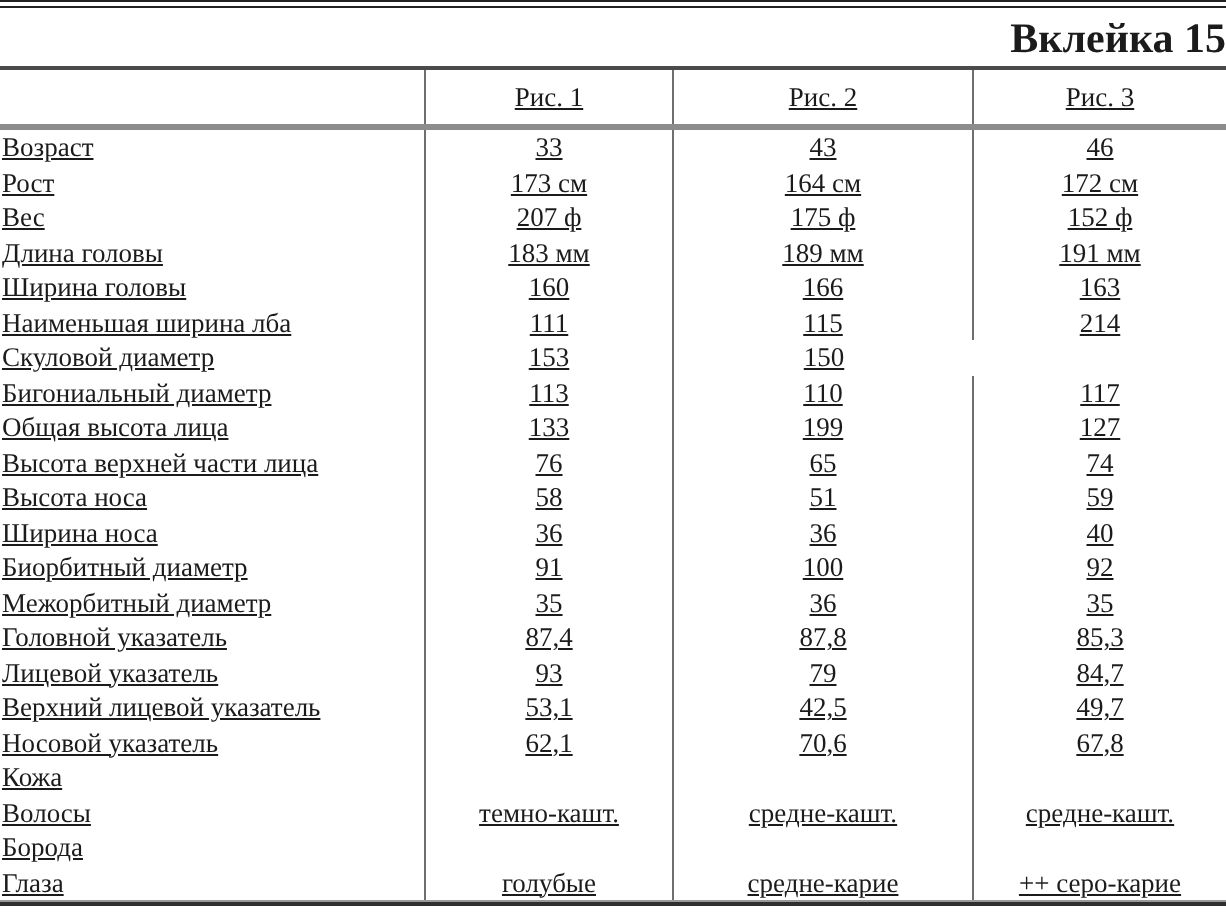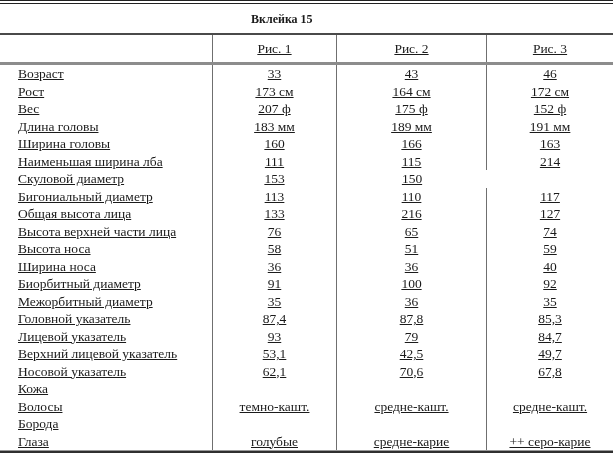--- a/index.html
+++ b/index.html
@@ -20,23 +20,23 @@
   
   .top-rule {
     height: 2px;
     border-top: 1px solid #222;
     border-bottom: 1px solid #222;
     margin-top: 0px;
   }
   .title-row {
     height: 29px;
     padding-left: 251px;            
-    text-align: left;
+    text-align: right;
     font-weight: bold;
-    font-size: 12px;
+    font-size: 21px;
     line-height: 31px;
     white-space: nowrap;
   }
   .title-rule {
     height: 0;
     border-top: 2px solid #4a4a4a;
   }
   .grid-row {
     display: grid;
     grid-template-columns: 213px 124px 150px 126px;
@@ -58,21 +58,21 @@
   }
   .cell.sep {
     border-right: 1px solid #6f6f6f;
   }
   .data-row .cell {
     height: 17.5px;
     line-height: 17.6px;
     font-size: 13.5px;
   }
   .cell.label {
-    padding-left: 18px;
+    padding-left: 1px;
     text-align: left;
   }
   .cell.val {
     text-align: center;
   }
   .bottom-rule {
     border-top: 1px solid #999;
     height: 2px;
     background: #2f2f2f;
   }
@@ -149,21 +149,21 @@
   <div class="grid-row data-row">
     <div class="cell label sep">Бигониальный диаметр</div>
     <div class="cell val sep">113</div>
     <div class="cell val sep">110</div>
     <div class="cell val">117</div>
   </div>
 
   <div class="grid-row data-row">
     <div class="cell label sep">Общая высота лица</div>
     <div class="cell val sep">133</div>
-    <div class="cell val sep">216</div>
+    <div class="cell val sep">199</div>
     <div class="cell val">127</div>
   </div>
 
   <div class="grid-row data-row">
     <div class="cell label sep">Высота верхней части лица</div>
     <div class="cell val sep">76</div>
     <div class="cell val sep">65</div>
     <div class="cell val">74</div>
   </div>
 

